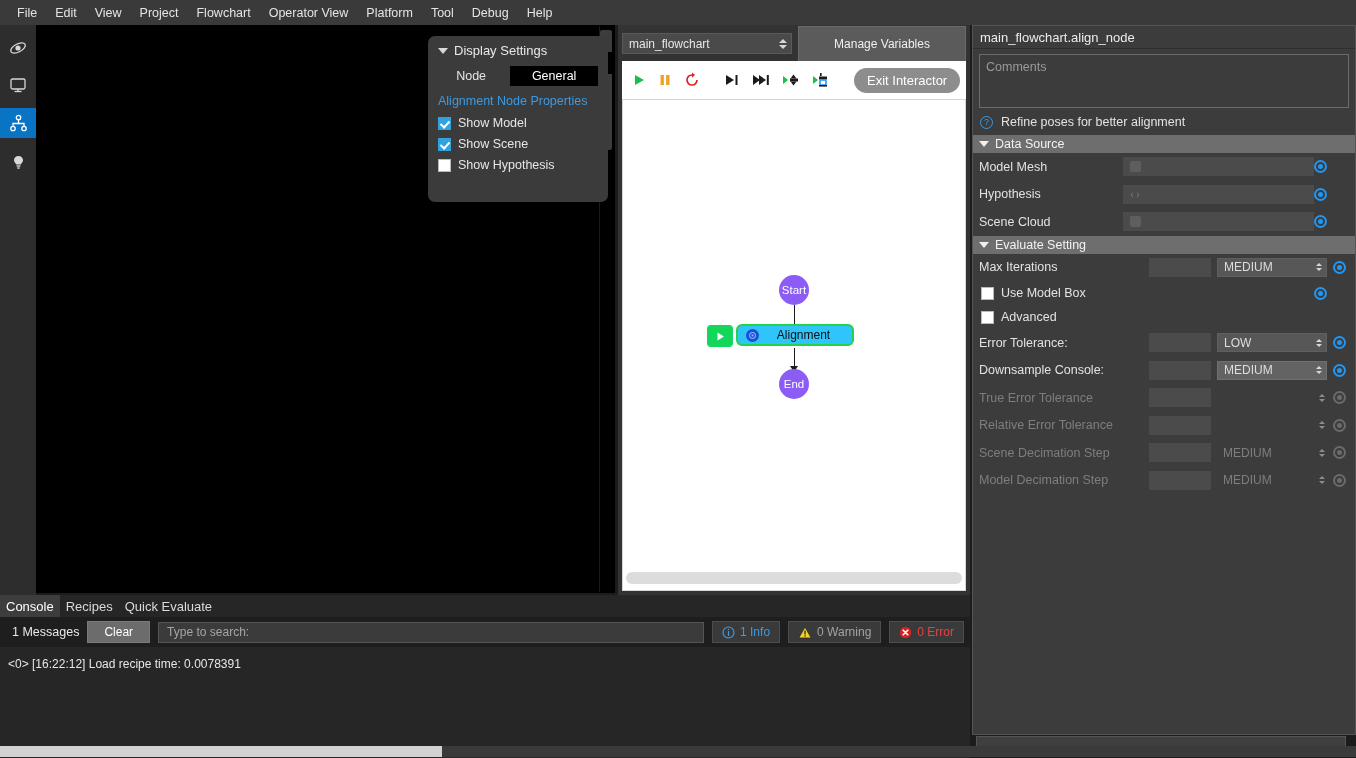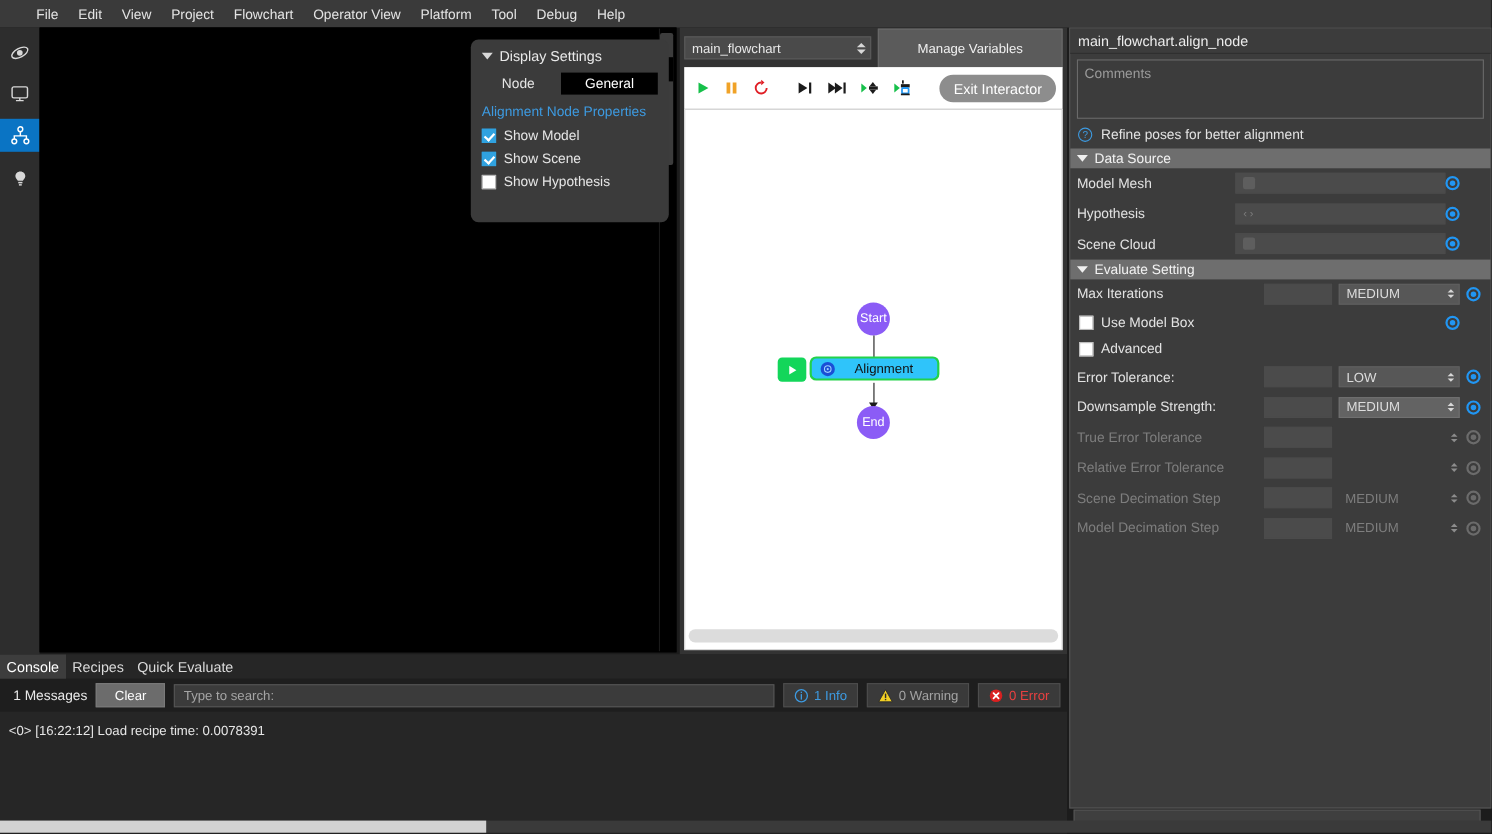--- a/index.html
+++ b/index.html
@@ -7,21 +7,21 @@
     width: 1356px; height: 758px;
     background: #1c1c1c;
     font-family: "Liberation Sans", sans-serif;
     overflow: hidden;
   }
   #app { position: relative; width: 1356px; height: 758px; }
 
   
   #menubar {
     position: absolute; left: 0; top: 0; width: 1356px; height: 25px;
-    background: #3a3a3a; display: flex; align-items: center; padding-left: 24px;
+    background: #3a3a3a; display: flex; align-items: center; padding-left: 8px;
   }
   .menu-item {
     color: #e4e4e4; font-size: 12.5px; padding: 3px 9px; white-space: nowrap;
   }
 
   
   #rail {
     position: absolute; left: 0; top: 25px; width: 36px; height: 570px;
     background: #2d2d2d;
   }
@@ -516,21 +516,21 @@
             <i class="up"></i>
             <i class="dn"></i>
           </span>
       </span>
       <span class="tgt" style="margin-left:6px">
           <i></i>
         </span>
     </div>
 
     <div class="prow">
-      <span class="plabel">Downsample Strength:</span>
+      <span class="plabel">Downsample Console:</span>
       <span class="pfield num"></span>
       <span class="pfield sel" style="background:#636363;border-color:#707070">
         <span>MEDIUM</span>
         <span class="spin spin-sm">
             <i class="up"></i>
             <i class="dn"></i>
           </span>
       </span>
       <span class="tgt" style="margin-left:6px">
           <i></i>

